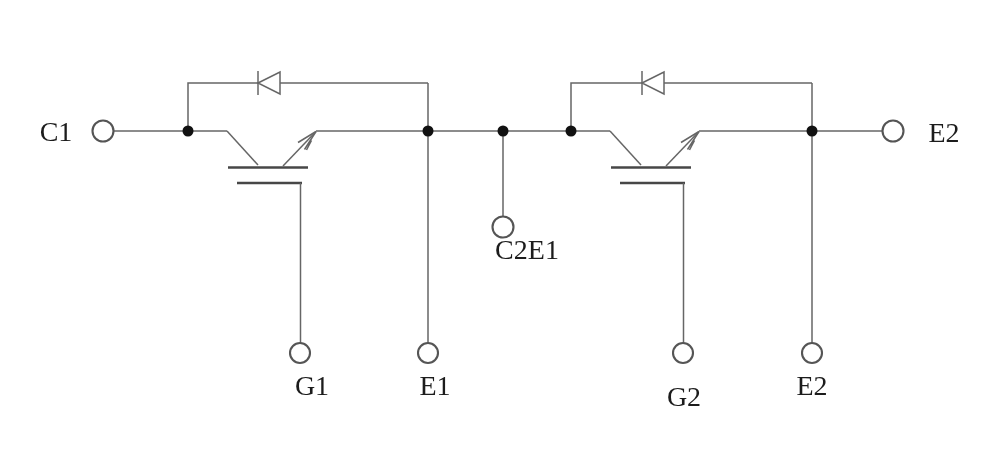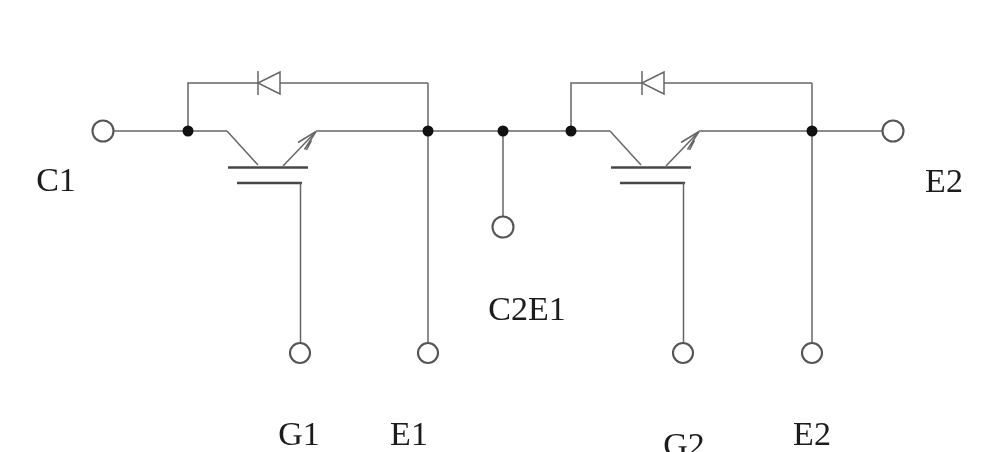--- a/index.html
+++ b/index.html
@@ -15,26 +15,25 @@
     position:relative;
     width:1000px;height:452px;
     background:var(--background);
     overflow:hidden;
     font-family:"Liberation Serif","DejaVu Serif",serif;
   }
   .stage svg{position:absolute;left:0;top:0;}
   .lbl{
     position:absolute;
     transform:translate(-50%,-50%);
-    font-size:34px;
+    font-size:28px;
     line-height:1;
     color:var(--text);
     white-space:nowrap;
     user-select:none;
-    margin-top:48px;
   }
   .wire{stroke:var(--wire);stroke-width:1.5;fill:none;}
   .bar{stroke:var(--bar);stroke-width:2.6;fill:none;}
   .tri{stroke:var(--wire);stroke-width:1.5;fill:var(--background);}
   .dot{fill:var(--junction);stroke:none;}
   .term{stroke:var(--terminal);stroke-width:2.1;fill:var(--background);}
 </style>
 </head>
 <body>
 
@@ -97,19 +96,19 @@
       <circle class="term" cx="503" cy="227" r="10.5"></circle>
       <circle class="term" cx="300" cy="353" r="10"></circle>
       <circle class="term" cx="428" cy="353" r="10"></circle>
       <circle class="term" cx="683" cy="353" r="10"></circle>
       <circle class="term" cx="812" cy="353" r="10"></circle>
     </g>
   </svg>
 
   <div class="lbl" style="left:56px;top:132px">C1</div>
   <div class="lbl" style="left:944px;top:133px">E2</div>
-  <div class="lbl" style="left:527px;top:261px">C2E1</div>
-  <div class="lbl" style="left:299px;top:386px">G1</div>
-  <div class="lbl" style="left:409px;top:386px">E1</div>
+  <div class="lbl" style="left:527px;top:250px">C2E1</div>
+  <div class="lbl" style="left:312px;top:386px">G1</div>
+  <div class="lbl" style="left:435px;top:386px">E1</div>
   <div class="lbl" style="left:684px;top:397px">G2</div>
   <div class="lbl" style="left:812px;top:386px">E2</div>
 
 </div>
 
 </body></html>

